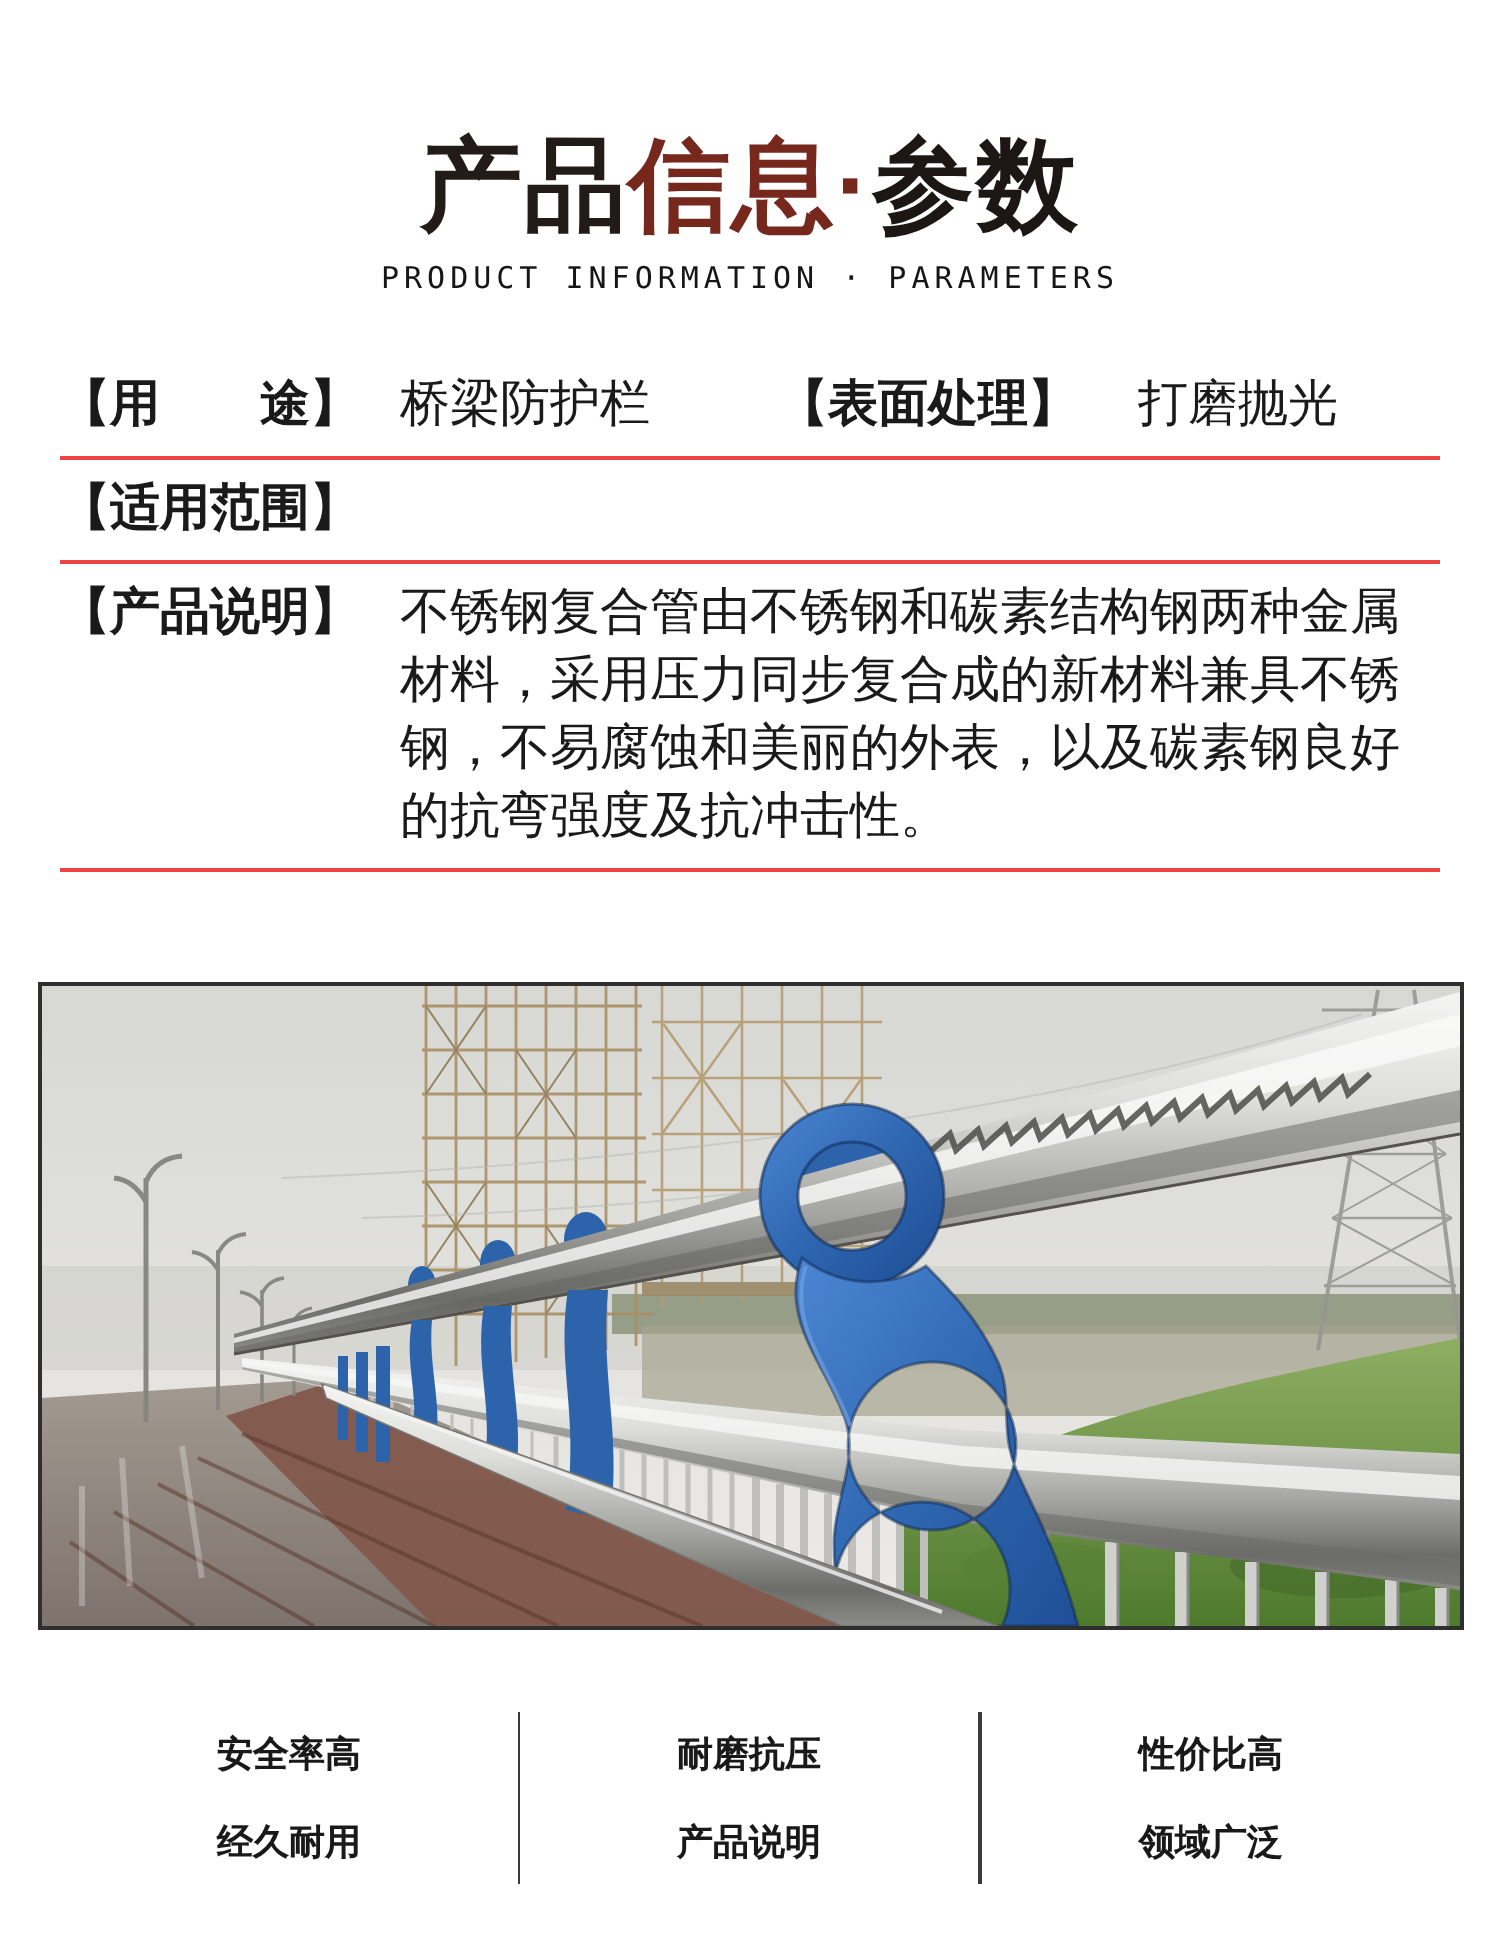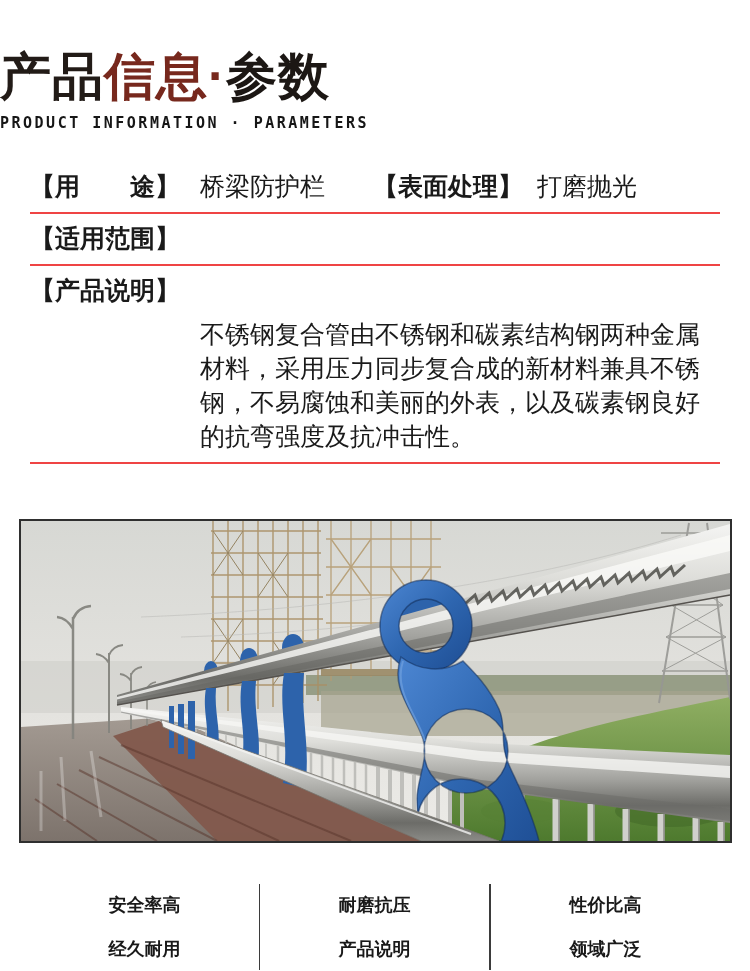--- a/index.html
+++ b/index.html
@@ -1,36 +1,36 @@
 <!DOCTYPE html>
 <html><head>
 <meta charset="utf-8">
 <style>
   html,body{margin:0;padding:0;background:#ffffff;}
   body{width:750px;font-family:"Liberation Sans",sans-serif;color:#1a1a1a;}
   .page{position:relative;width:750px;height:971px;background:#fff;overflow:hidden;}
 
   
-  .header{padding-top:48px;text-align:left;}
+  .header{padding-top:64px;text-align:center;}
   .title{font-size:51px;font-weight:bold;line-height:1.12;letter-spacing:1px;white-space:nowrap;}
   .title .t-black1{color:#221b17;}
   .title .t-red{color:#77281d;}
   .title .t-black2{color:#1c1714;}
   .subtitle{margin-top:9px;font-family:"DejaVu Sans Mono","Liberation Mono",monospace;
-            font-size:15px;font-weight:bold;letter-spacing:2.5px;color:#161616;white-space:nowrap;}
+            font-size:15px;font-weight:normal;letter-spacing:2.5px;color:#161616;white-space:nowrap;}
 
   
   .specs{margin:30px 30px 0 30px;}
   .spec-row{display:flex;align-items:flex-start;padding:7px 0 9px 0;
             border-bottom:2px solid #ef4444;font-size:25px;line-height:34px;}
   .spec-label{font-weight:bold;flex:none;white-space:nowrap;letter-spacing:0px;}
   .spec-value{margin-left:20px;}
-  .spec-pair2{display:flex;margin-left:48px;white-space:nowrap;}
+  .spec-pair2{display:flex;margin-left:64px;white-space:nowrap;gap:16px;}
   .spec-pair2 .spec-value{margin-left:14px;}
-  .spec-desc{margin-left:20px;max-width:520px;margin-top:44px;}
+  .spec-desc{margin-left:20px;max-width:520px;}
 
   
   .photo-frame{margin:55px auto 0 auto;width:709px;height:320px;border:2px solid #2f2f2f;
                background:#dededa;line-height:0;}
   .photo-frame svg{display:block;}
 
   
   .features{margin:38px 30px 0 30px;display:flex;align-items:stretch;height:92px;}
   .feature-col{flex:1;display:flex;flex-direction:column;justify-content:center;
                align-items:center;text-align:center;}

